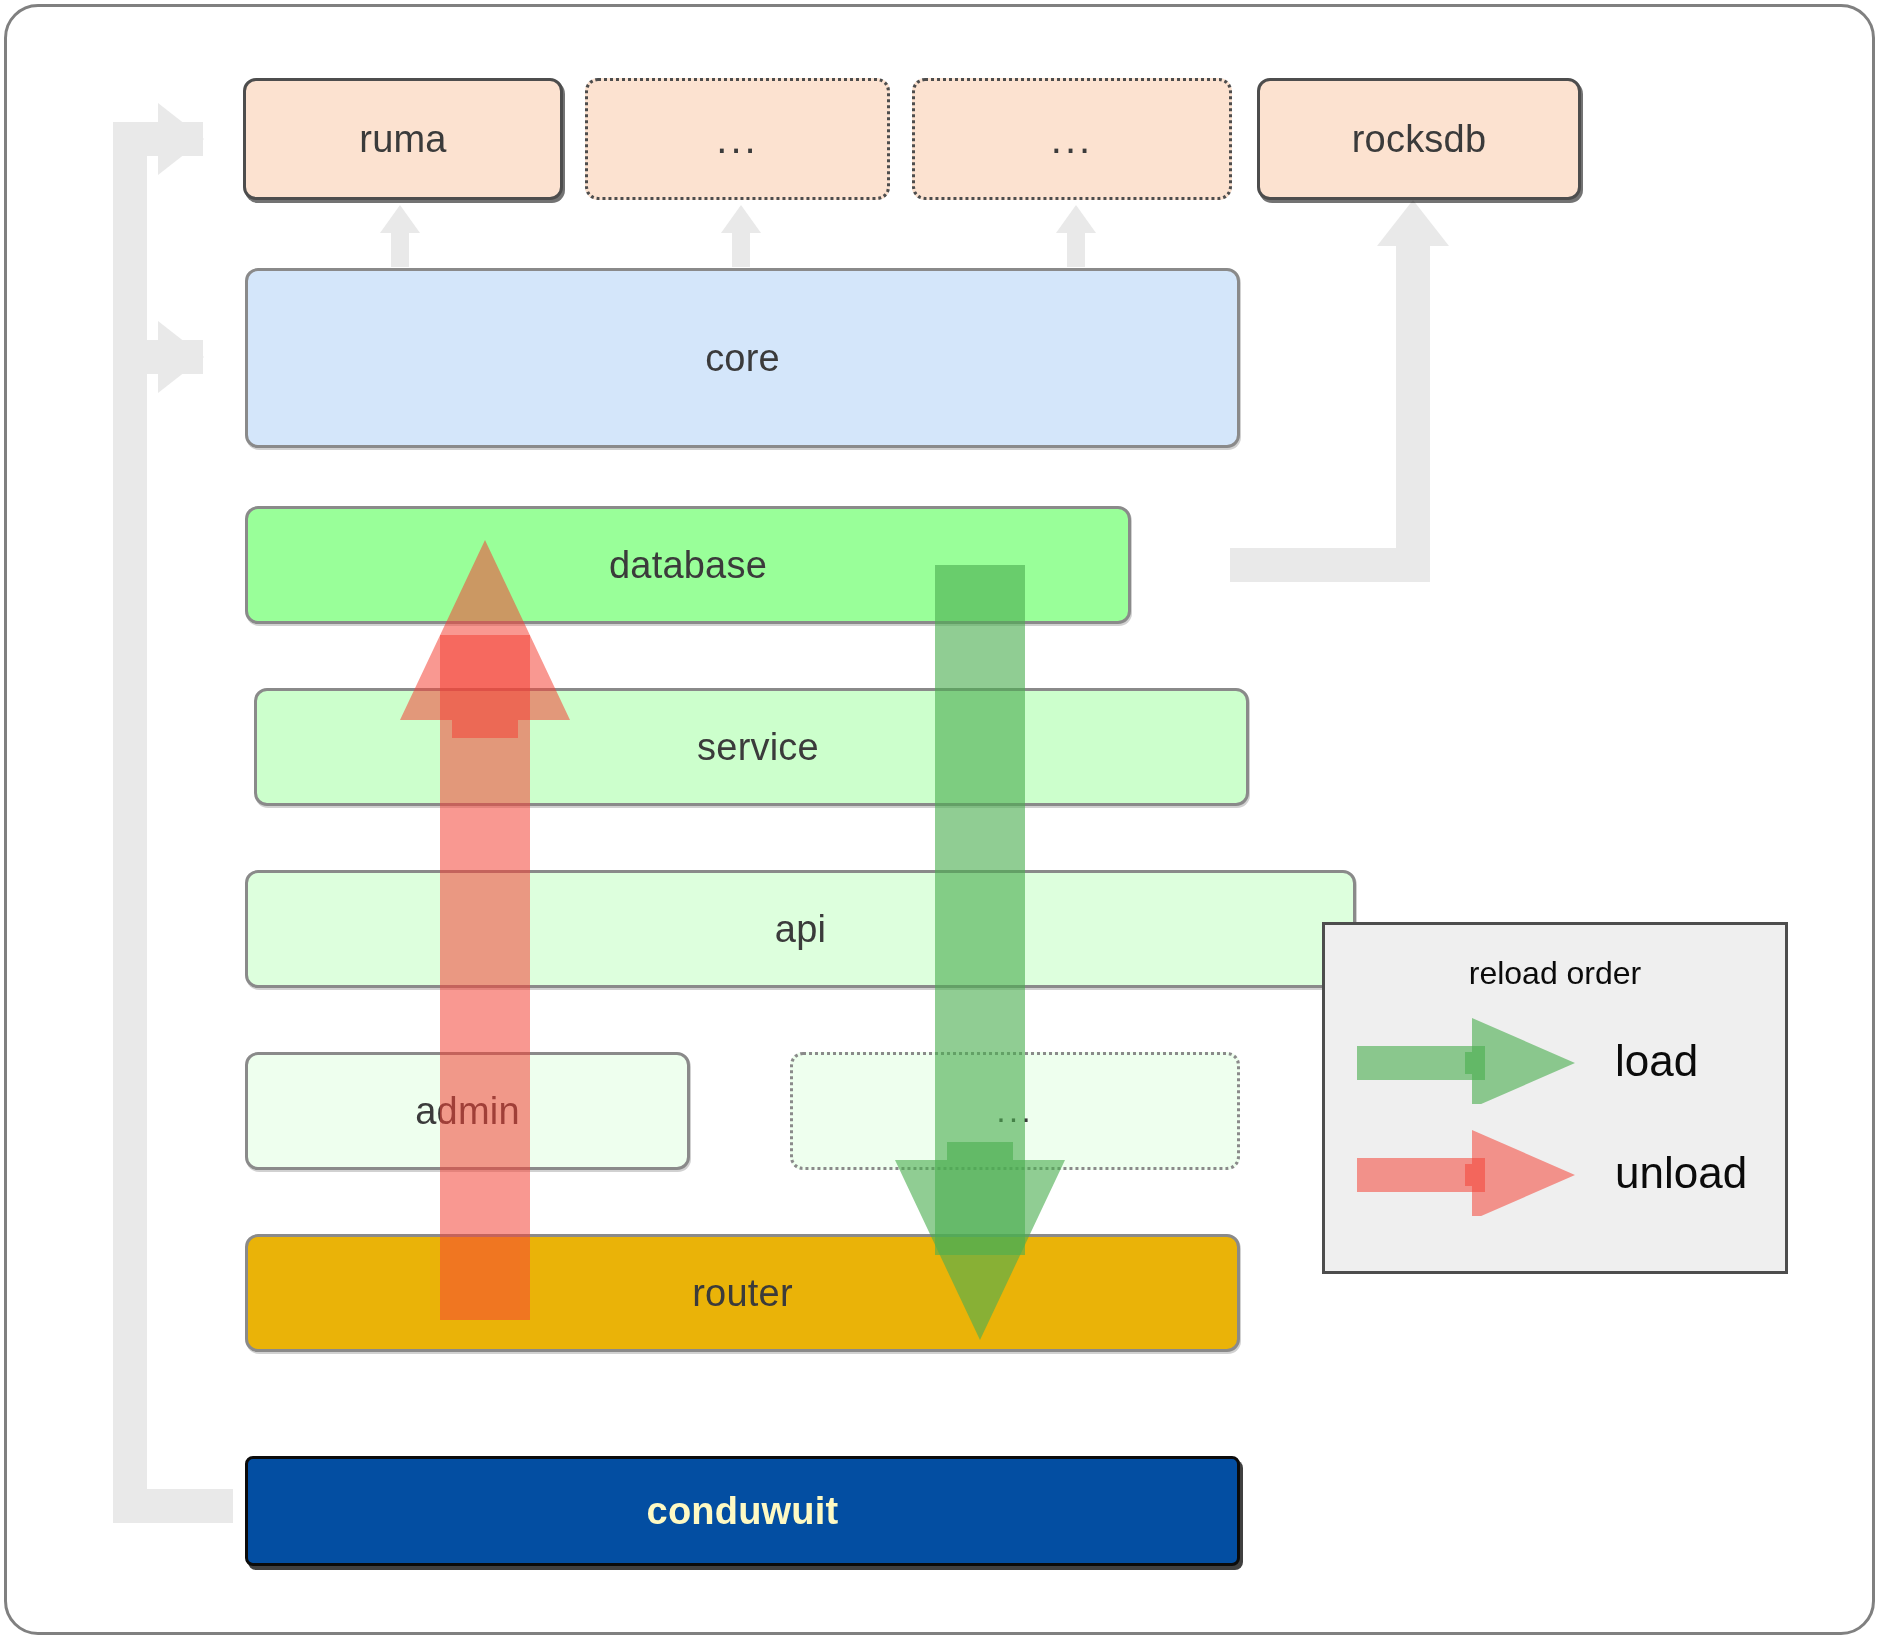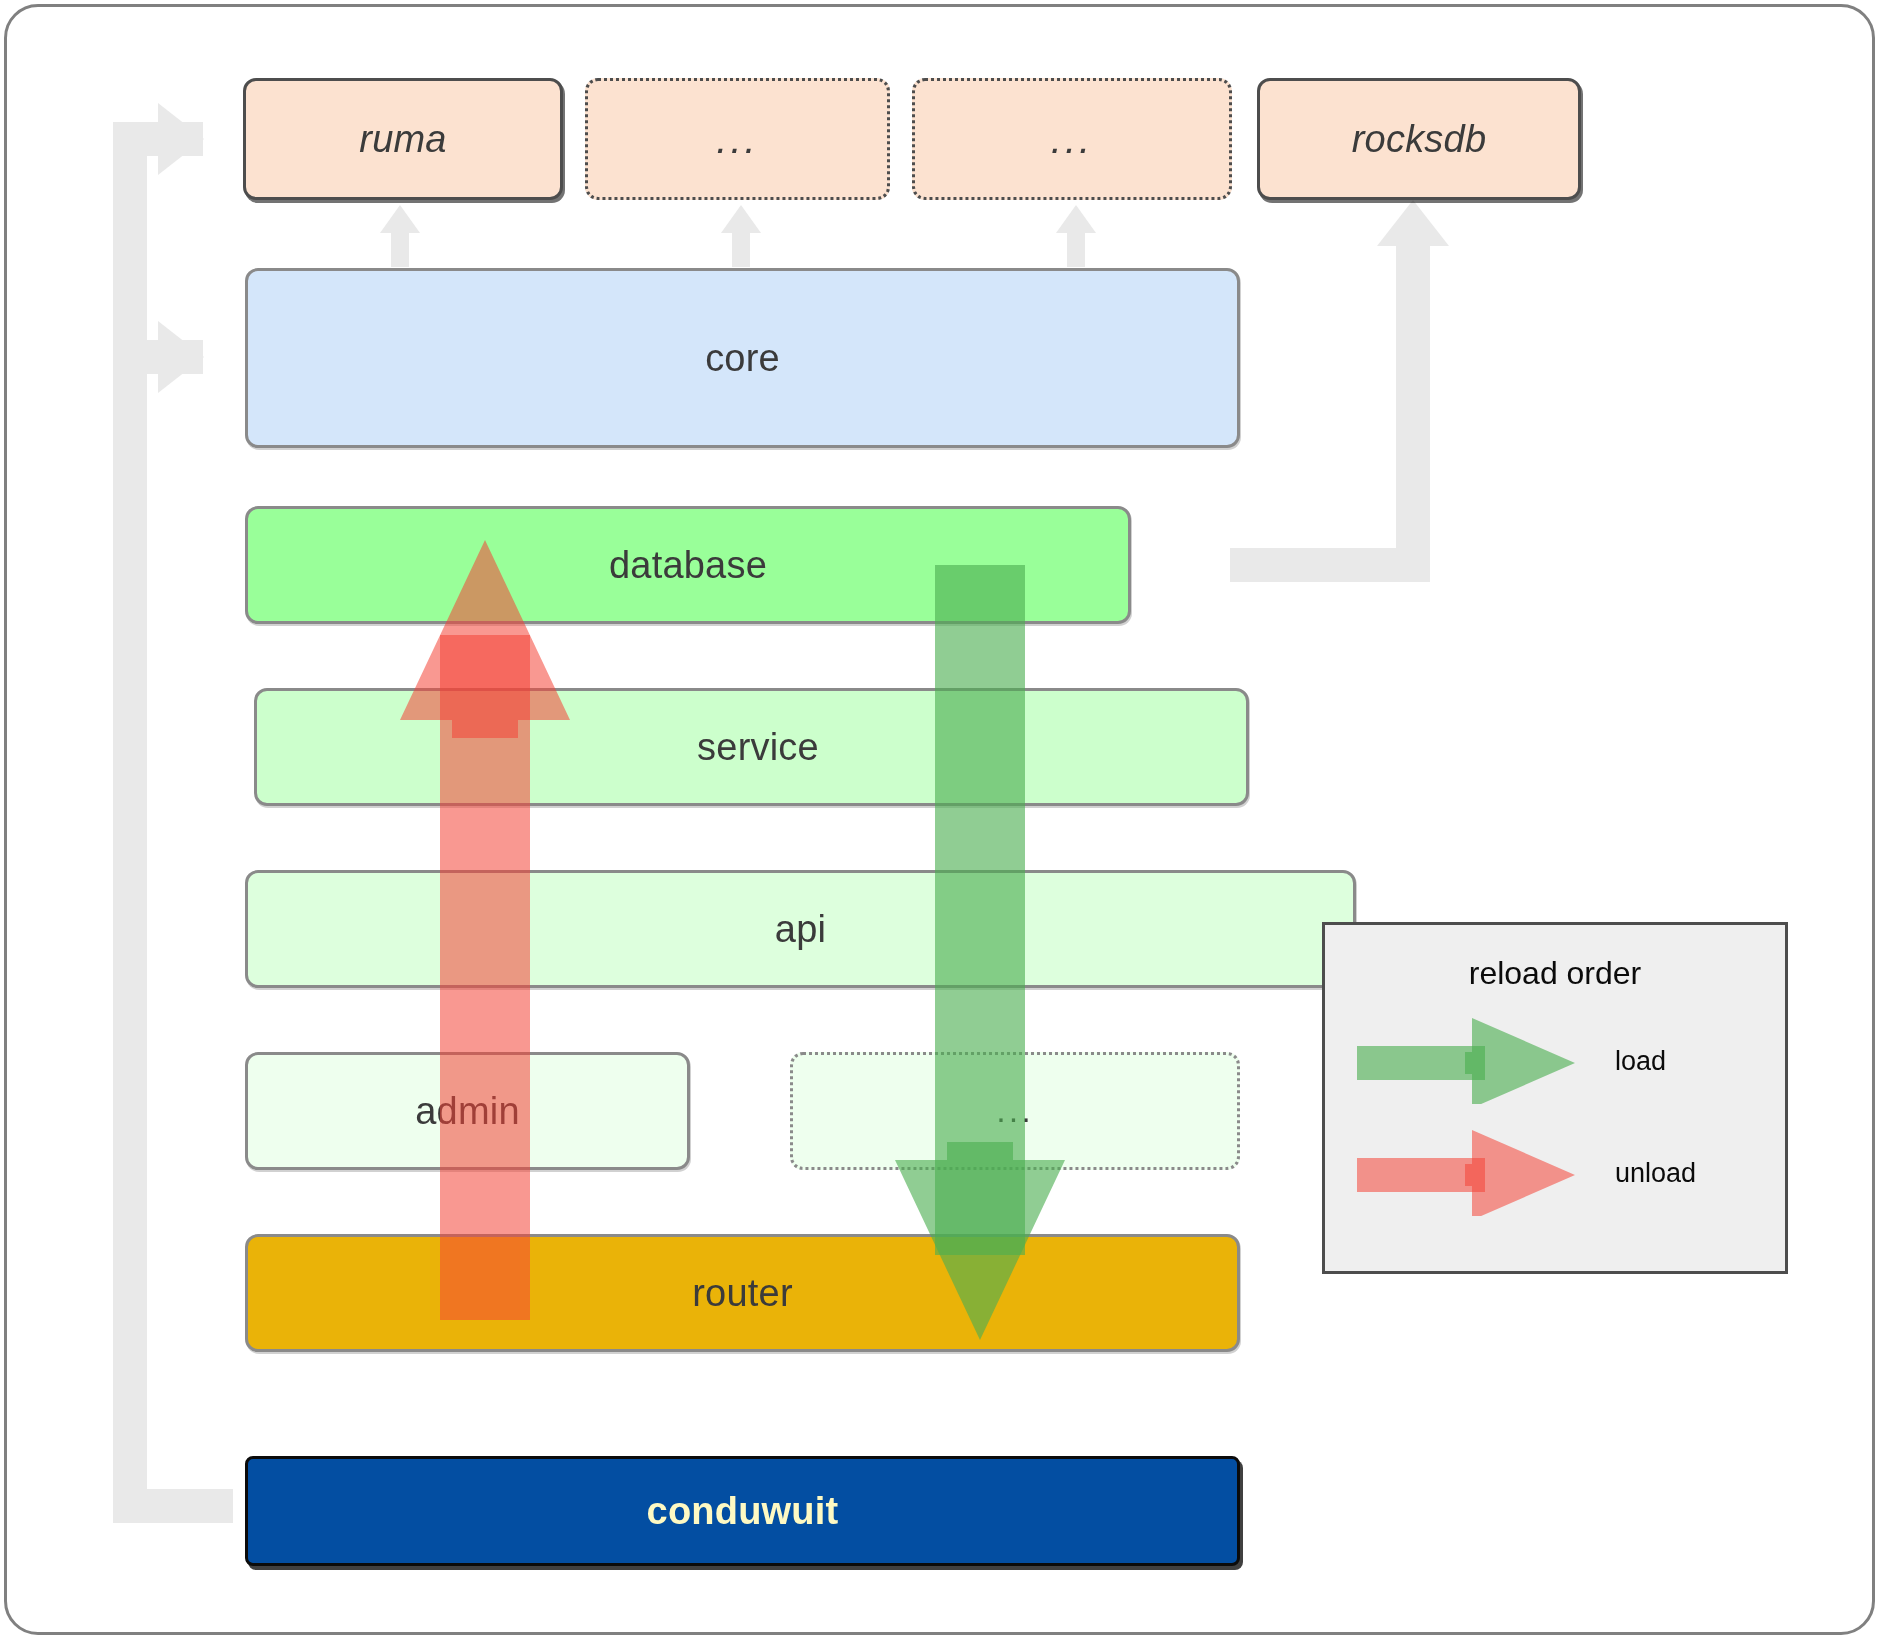--- a/index.html
+++ b/index.html
@@ -37,21 +37,20 @@
     border-radius: 13px;
     font-size: 38px;
     color: #3b3b3b;
     letter-spacing: 0.2px;
     z-index: 5;
   }
   .node.dep {
     background: #FCE2D0;
     border: 3px solid #4d4d4d;
     box-shadow: 2px 3px 0 rgba(0,0,0,0.55);
-    font-style: italic;
   }
   .node.dep.dotted {
     border: 3px dotted #4d4d4d;
     box-shadow: none;
   }
   .node.dots { font-size: 40px; letter-spacing: 3px; line-height: 0.4; }
 
   .node.layer {
     border: 3px solid #8a8a8a;
     box-shadow: 1px 2px 0 rgba(0,0,0,0.18);
@@ -133,21 +132,21 @@
     margin-top: 30px;
   }
   .legend-row {
     display: flex;
     align-items: center;
     margin-top: 26px;
     padding-left: 32px;
   }
   .legend-sample { width: 218px; height: 86px; flex: none; }
   .legend-label {
-    font-size: 27px;
+    font-size: 44px;
     color: #0b0b0b;
     margin-left: 40px;
     white-space: nowrap;
   }
 </style>
 </head>
 <body>
 
 <div id="stage">
   <div id="frame"></div>

